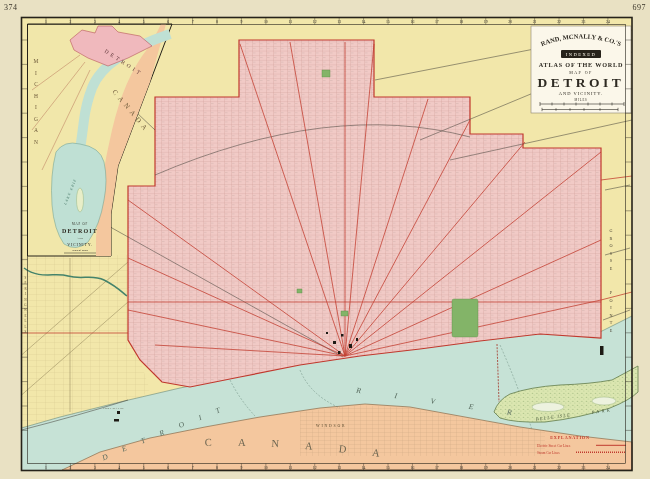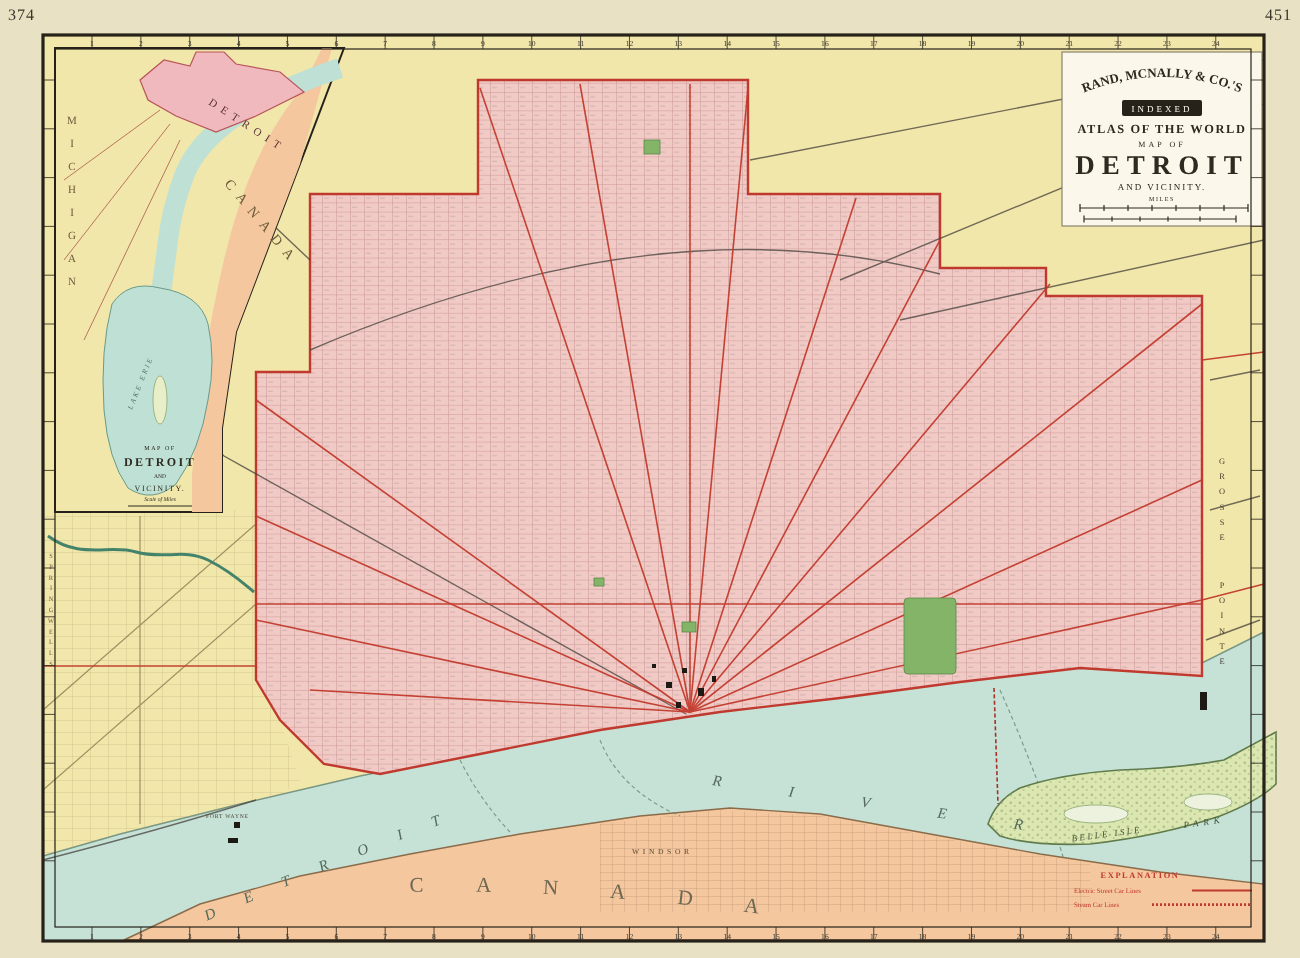--- a/index.html
+++ b/index.html
@@ -14,21 +14,21 @@
   .ruler-num{font-size:3.8px;fill:#3a362e;text-anchor:middle;}
   .vtext{writing-mode:vertical-rl;text-orientation:upright;}
 </style>
 </head>
 <body>
 
 <div class="page">
 
   <div class="hdr">
     <span class="pn l">374</span>
-    <span class="pn r">451</span>
+    <span class="pn r">697</span>
   </div>
 
   <svg width="650" height="479" viewBox="0 0 650 479" style="position:absolute;top:0;left:0;">
     <defs>
       <pattern id="pGrid" width="7" height="4.6" patternUnits="userSpaceOnUse">
         <path d="M0,0H7 M0,0V4.6" stroke="#c4908c" stroke-width="0.5" fill="none"></path>
         <path d="M1,2.4h2.6" stroke="#9a8a84" stroke-width="0.45" opacity="0.5"></path>
       </pattern>
       <pattern id="pGridW" width="6" height="4" patternUnits="userSpaceOnUse">
         <path d="M0,0H6 M0,0V4" stroke="#c09a78" stroke-width="0.45" fill="none"></path>

